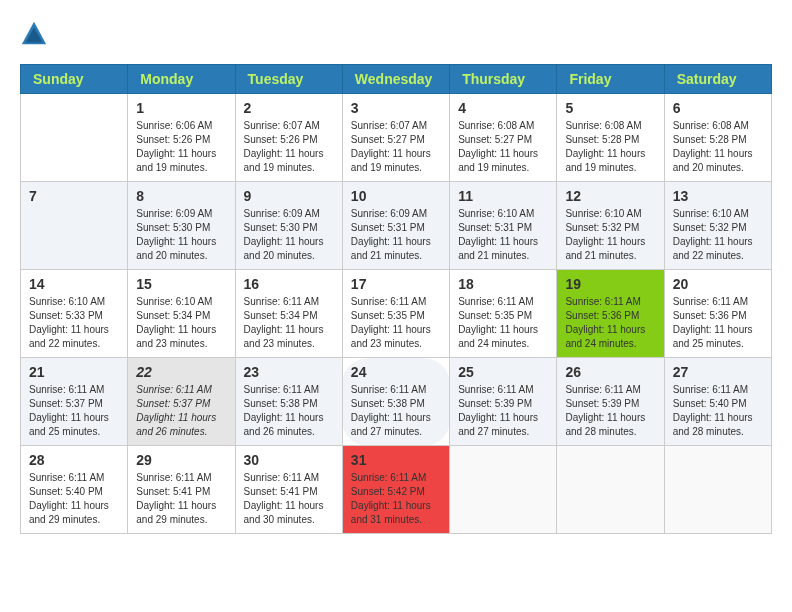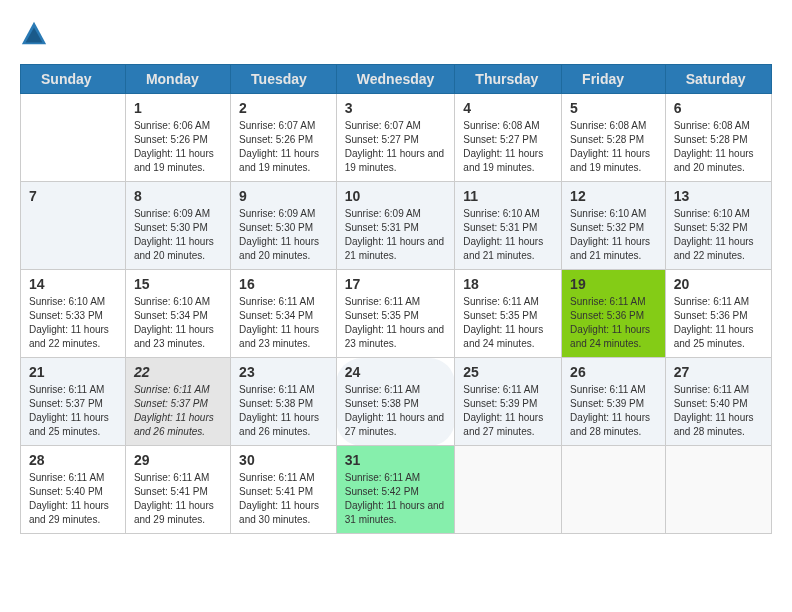--- a/index.html
+++ b/index.html
@@ -52,23 +52,23 @@
       font-size: 16px;
       color: #555;
     }
     .calendar {
       width: 100%;
       border-collapse: collapse;
       border: 1px solid #ccc;
     }
     .calendar th {
       background: #2a7ab5;
-      color: #e5e5e5;
+      color: #bef264;
       text-align: left;
-      padding: 6px 20px;
+      padding: 6px 12px;
       font-size: 14px;
       border: 1px solid #1e6a9e;
     }
     .calendar td {
       vertical-align: top;
       padding: 6px 8px;
       border: 1px solid #ccc;
       width: calc(100% / 7);
       min-height: 80px;
       font-size: 11px;
@@ -250,21 +250,21 @@
           <div class="day-info">Sunrise: 6:11 AM<br>Sunset: 5:40 PM<br>Daylight: 11 hours and 29 minutes.</div>
         </td>
         <td style="background-color: rgb(255, 255, 255);">
           <span class="day-num">29</span>
           <div class="day-info">Sunrise: 6:11 AM<br>Sunset: 5:41 PM<br>Daylight: 11 hours and 29 minutes.</div>
         </td>
         <td style="background-color: rgb(255, 255, 255);">
           <span class="day-num">30</span>
           <div class="day-info">Sunrise: 6:11 AM<br>Sunset: 5:41 PM<br>Daylight: 11 hours and 30 minutes.</div>
         </td>
-        <td style="background-color: #86efac;">
+        <td style="background-color: #ef4444;">
           <span class="day-num">31</span>
           <div class="day-info">Sunrise: 6:11 AM<br>Sunset: 5:42 PM<br>Daylight: 11 hours and 31 minutes.</div>
         </td>
         <td class="empty-cell"></td>
         <td class="empty-cell"></td>
         <td class="empty-cell"></td>
       </tr>
     </tbody>
 </table>
 

